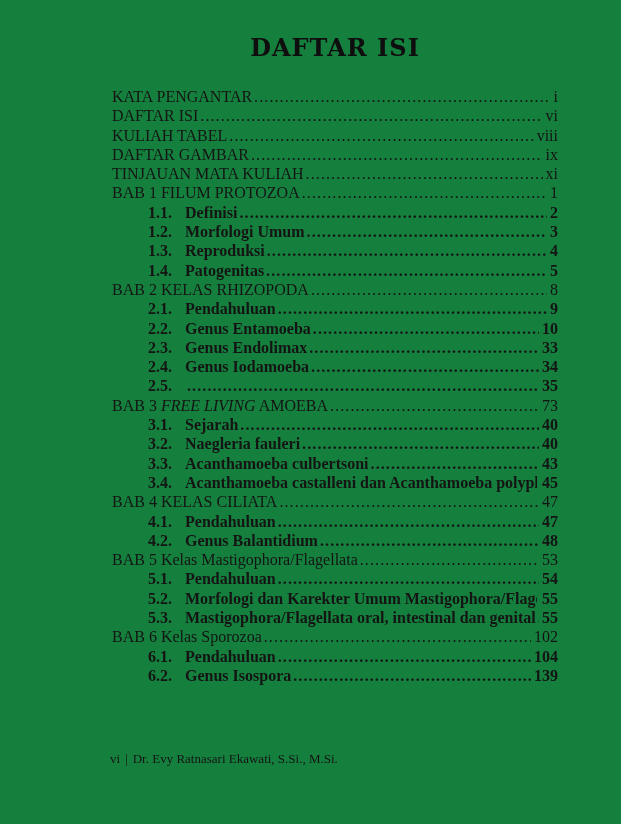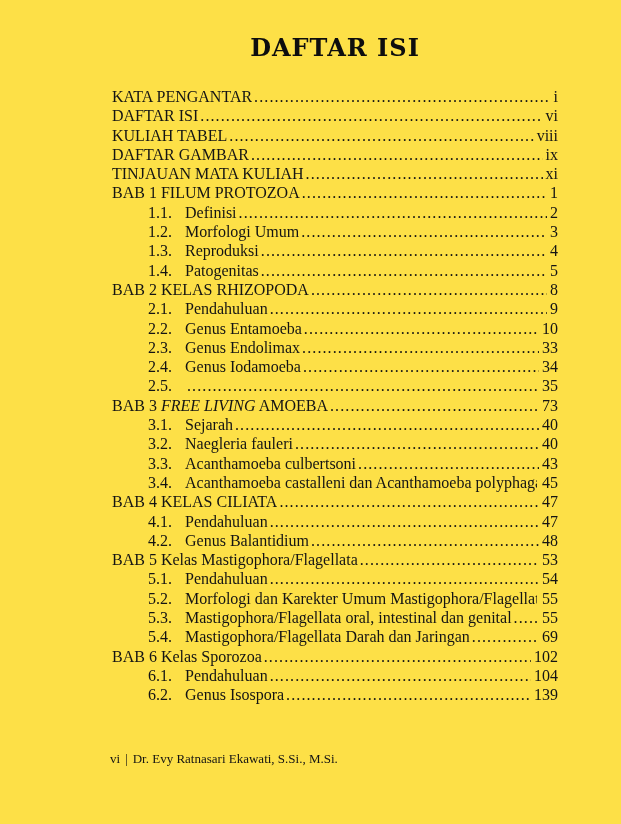--- a/index.html
+++ b/index.html
@@ -1,20 +1,20 @@
 <!DOCTYPE html>
 <html><head>
 <meta charset="utf-8">
 <style>
   html, body { margin: 0; padding: 0; background: #ffffff; }
   .page {
     position: relative;
     width: 621px;
     height: 824px;
-    background: #fde047;
+    background: #15803d;
     color: #141414;
     font-family: "Liberation Serif", serif;
     overflow: hidden;
   }
   .doc-title {
     position: absolute;
     top: 33px;
     left: 112px;
     width: 446px;
     text-align: center;
@@ -31,21 +31,21 @@
     width: 446px;
     font-size: 16px;
   }
   .toc-row {
     display: flex;
     align-items: baseline;
     line-height: 19.3px;
     height: 19.3px;
     white-space: nowrap;
   }
-  .toc-row.sub { padding-left: 36px; }
+  .toc-row.sub { padding-left: 36px; font-weight: bold; }
   .num { flex: 0 0 37px; width: 37px; }
   .label { flex: 0 1 auto; overflow: hidden; }
   .leader {
     flex: 1 1 0;
     min-width: 0;
     overflow: hidden;
     white-space: nowrap;
     padding-left: 2px;
   }
   .leader::after {
@@ -221,26 +221,20 @@
         <span class="label">Morfologi dan Karekter Umum Mastigophora/Flagellata</span>
         <span class="leader"></span>
         <span class="pageno">55</span>
       </div>
       <div class="toc-row sub">
         <span class="num">5.3.</span>
         <span class="label">Mastigophora/Flagellata oral, intestinal dan genital</span>
         <span class="leader"></span>
         <span class="pageno">55</span>
       </div>
-      <div class="toc-row sub">
-        <span class="num">5.4.</span>
-        <span class="label">Mastigophora/Flagellata Darah dan Jaringan</span>
-        <span class="leader"></span>
-        <span class="pageno">69</span>
-      </div>
       <div class="toc-row">
         <span class="label">BAB 6 Kelas Sporozoa</span>
         <span class="leader"></span>
         <span class="pageno">102</span>
       </div>
       <div class="toc-row sub">
         <span class="num">6.1.</span>
         <span class="label">Pendahuluan</span>
         <span class="leader"></span>
         <span class="pageno">104</span>

